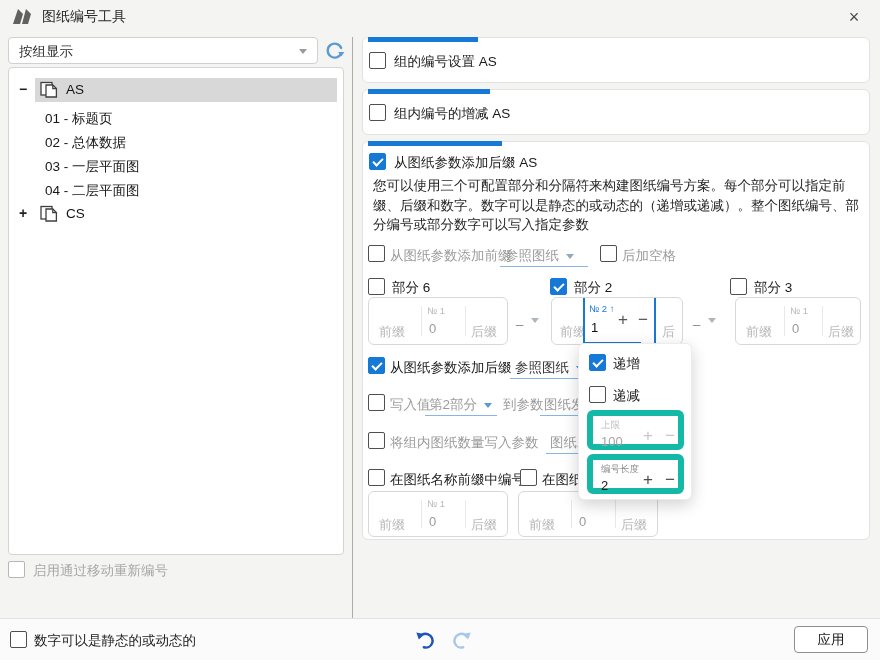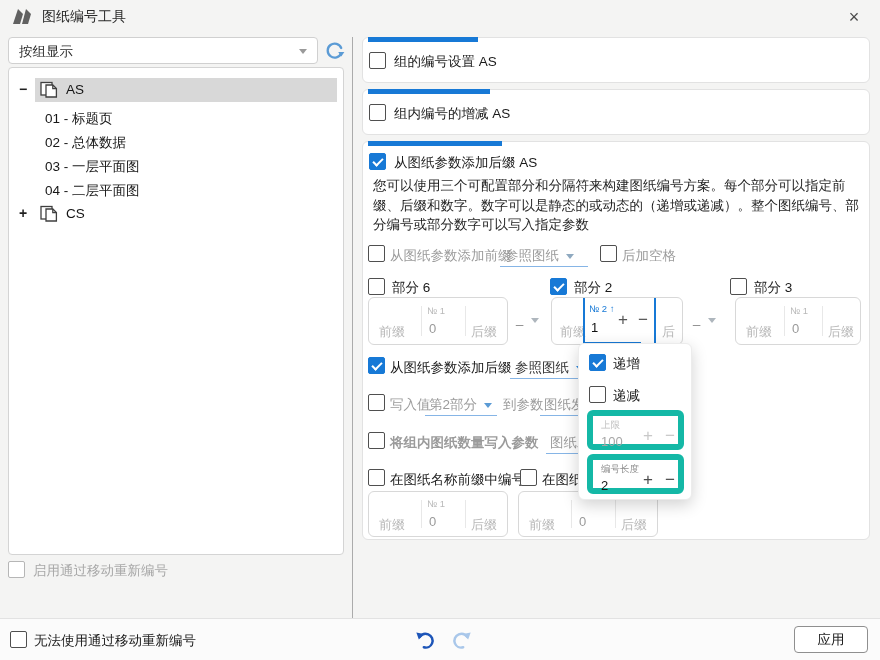--- a/index.html
+++ b/index.html
@@ -198,21 +198,21 @@
 
     <span class="cb" style="left:5px; top:252px;"></span>
     <span class="lbl gray" style="left:27px; top:254px;">写入值</span>
     <span class="lbl gray" style="left:66px; top:254px;"><span>第2部分</span><span class="dd-arrow" style="border-top-color:#5b9bd5;"></span></span>
     <span class="uline" style="left:62px; top:273px; width:72px;"></span>
     <span class="lbl gray" style="left:140px; top:254px;">到参数</span>
     <span class="lbl gray" style="left:181px; top:254px;">图纸发布</span>
     <span class="uline" style="left:177px; top:273px; width:72px;"></span>
 
     <span class="cb" style="left:5px; top:290px;"></span>
-    <span class="lbl gray" style="left:27px; top:292px;font-weight:bold;">将组内图纸数量写入参数</span>
+    <span class="lbl gray" style="left:27px; top:292px;">将组内图纸数量写入参数</span>
     <span class="lbl gray" style="left:187px; top:292px;">图纸发布</span>
     <span class="uline" style="left:183px; top:311px; width:66px;"></span>
 
     <span class="cb" style="left:5px; top:327px;"></span>
     <span class="lbl" style="left:27px; top:329px;">在图纸名称前缀中编号</span>
     <span class="cb" style="left:157px; top:327px;"></span>
     <span class="lbl" style="left:179px; top:329px;">在图纸名称</span>
 
     <div class="pbox" style="left:5px; top:349px; width:140px; height:46px;">
       <span class="ph" style="left:10px; top:24px;">前缀</span>
@@ -246,21 +246,21 @@
     <div class="mini-box" style="top:110px;">
       <span class="mini-lab" style="color:#8d8d8d;">编号长度</span>
       <span class="mini-val" style="color:#161616;">2</span>
       <span class="stepper" style="left:50px; top:11px; color:#4c4c4c;">+</span>
       <span class="stepper" style="left:72px; top:11px; color:#4c4c4c;">−</span>
     </div>
   </div>
 
   <div class="footer">
     <span class="cb" style="left:10px; top:12px;"></span>
-    <span class="lbl" style="left:34px; top:13px;">无法使用通过移动重新编号</span>
+    <span class="lbl" style="left:34px; top:13px;">数字可以是静态的或动态的</span>
     <svg class="undo-ico" width="25" height="25" viewBox="0 0 24 24">
       <path d="M6.5 9.5 C8.3 6.9 11.6 5.8 14.6 7 C18 8.4 19.7 12.3 18.3 15.7 C17 18.8 13.6 20.4 10.4 19.4" fill="none" stroke="#1d55b8" stroke-width="2.4" stroke-linecap="round"></path>
       <polygon points="3.2,5.2 10.6,6.6 5.6,12" fill="#1d55b8"></polygon>
     </svg>
     <svg class="redo-ico" width="25" height="25" viewBox="0 0 24 24">
       <g transform="translate(24,0) scale(-1,1)">
         <path d="M6.5 9.5 C8.3 6.9 11.6 5.8 14.6 7 C18 8.4 19.7 12.3 18.3 15.7 C17 18.8 13.6 20.4 10.4 19.4" fill="none" stroke="#a9c7ea" stroke-width="2.4" stroke-linecap="round"></path>
         <polygon points="3.2,5.2 10.6,6.6 5.6,12" fill="#a9c7ea"></polygon>
       </g>
     </svg>

